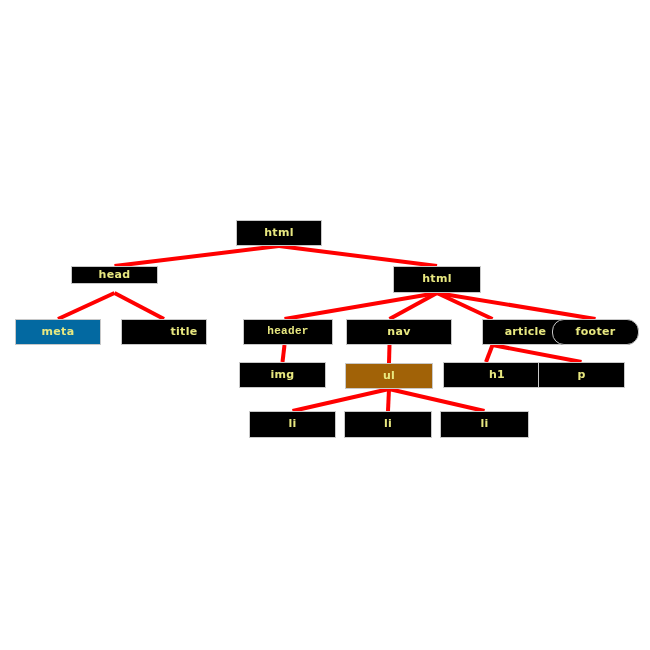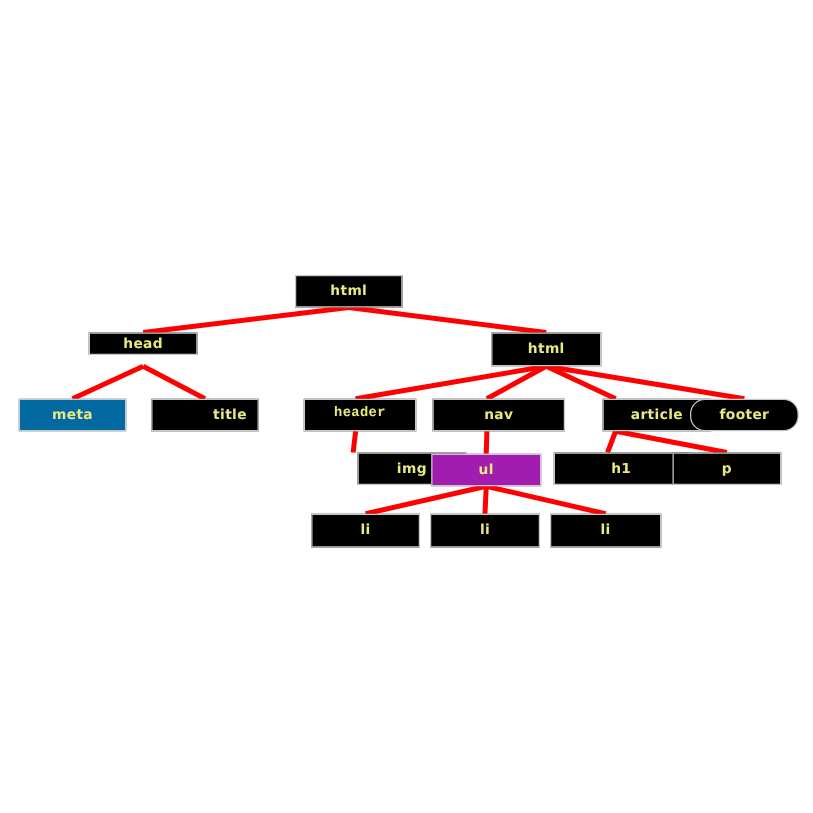--- a/index.html
+++ b/index.html
@@ -86,24 +86,24 @@
       </div>
       <div class="node" style="left: 346px; top: 319px; width: 106px; height: 26px; background: rgb(0, 0, 0); border-color: rgb(200, 200, 200); color: rgb(232, 232, 128);">
         <span>nav</span>
       </div>
       <div class="node" style="left: 449px; top: 319px; width: 87px; height: 26px; background: rgb(0, 0, 0); border-color: rgb(200, 200, 200); color: rgb(232, 232, 128); margin-left: 33px;">
         <span>article</span>
       </div>
       <div class="node" style="left: 552px; top: 319px; width: 87px; height: 26px; background: rgb(0, 0, 0); border-color: rgb(200, 200, 200); color: rgb(232, 232, 128); border-radius: 12px;">
         <span>footer</span>
       </div>
-      <div class="node" style="left: 239px; top: 362px; width: 87px; height: 26px; background: rgb(0, 0, 0); border-color: rgb(200, 200, 200); color: rgb(232, 232, 128); margin-left: 47px;">
+      <div class="node" style="left: 239px; top: 362px; width: 87px; height: 26px; background: rgb(0, 0, 0); border-color: rgb(200, 200, 200); color: rgb(232, 232, 128);">
         <span>img</span>
       </div>
-      <div class="node" style="left: 345px; top: 363px; width: 88px; height: 26px; background: #a21caf; border-color: rgb(200, 200, 200); color: rgb(232, 232, 128);">
+      <div class="node" style="left: 345px; top: 363px; width: 88px; height: 26px; background: #a16207; border-color: rgb(200, 200, 200); color: rgb(232, 232, 128);">
         <span>ul</span>
       </div>
       <div class="node" style="left: 443px; top: 362px; width: 108px; height: 26px; background: rgb(0, 0, 0); border-color: rgb(200, 200, 200); color: rgb(232, 232, 128);">
         <span>h1</span>
       </div>
       <div class="node" style="left: 538px; top: 362px; width: 87px; height: 26px; background: rgb(0, 0, 0); border-color: rgb(200, 200, 200); color: rgb(232, 232, 128);">
         <span>p</span>
       </div>
       <div class="node" style="left: 249px; top: 411px; width: 87px; height: 27px; background: rgb(0, 0, 0); border-color: rgb(200, 200, 200); color: rgb(232, 232, 128);">
         <span>li</span>

